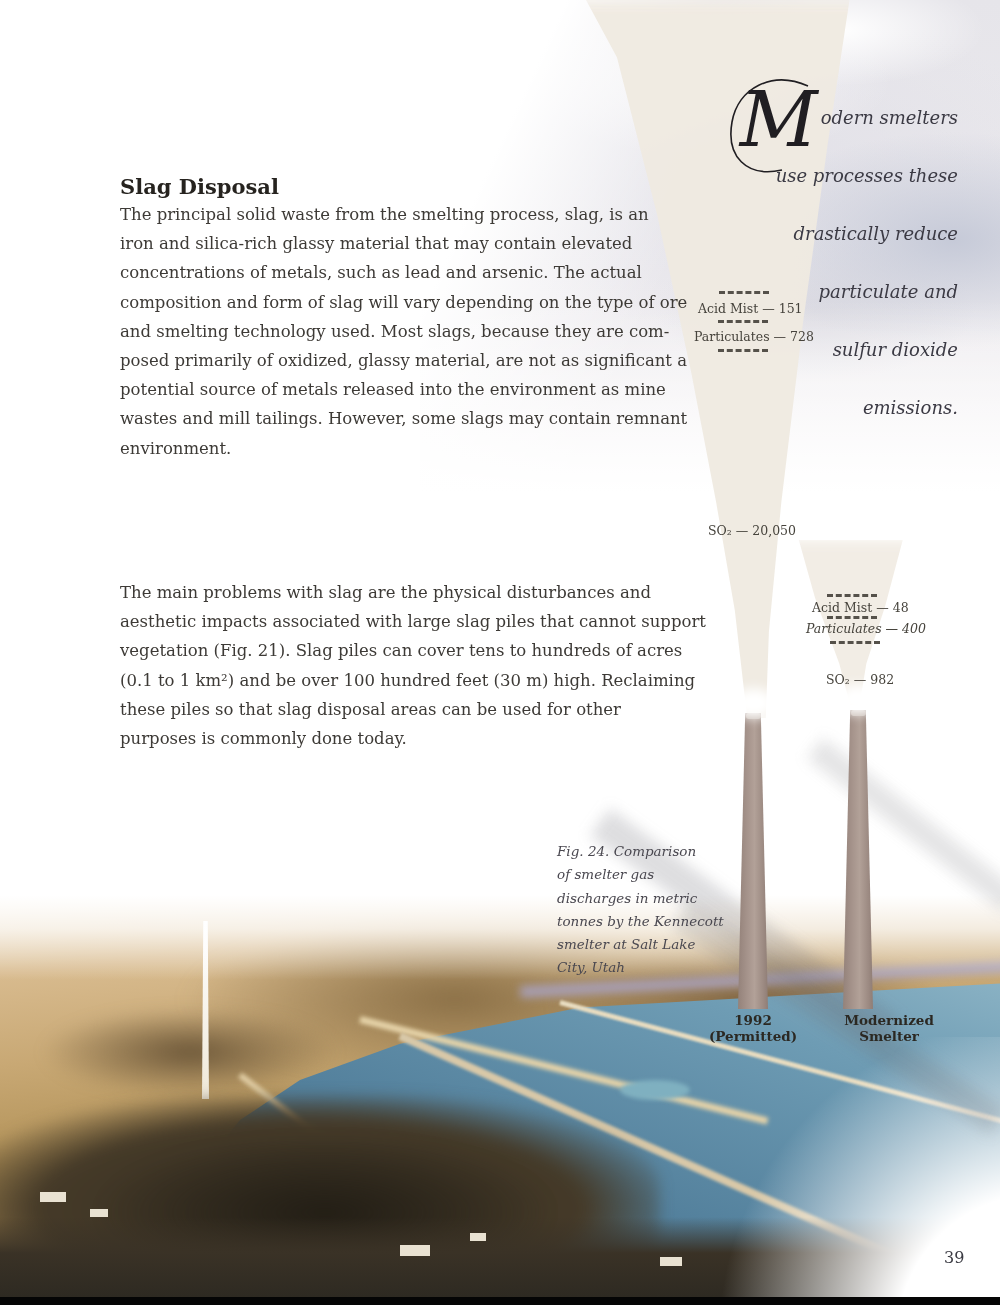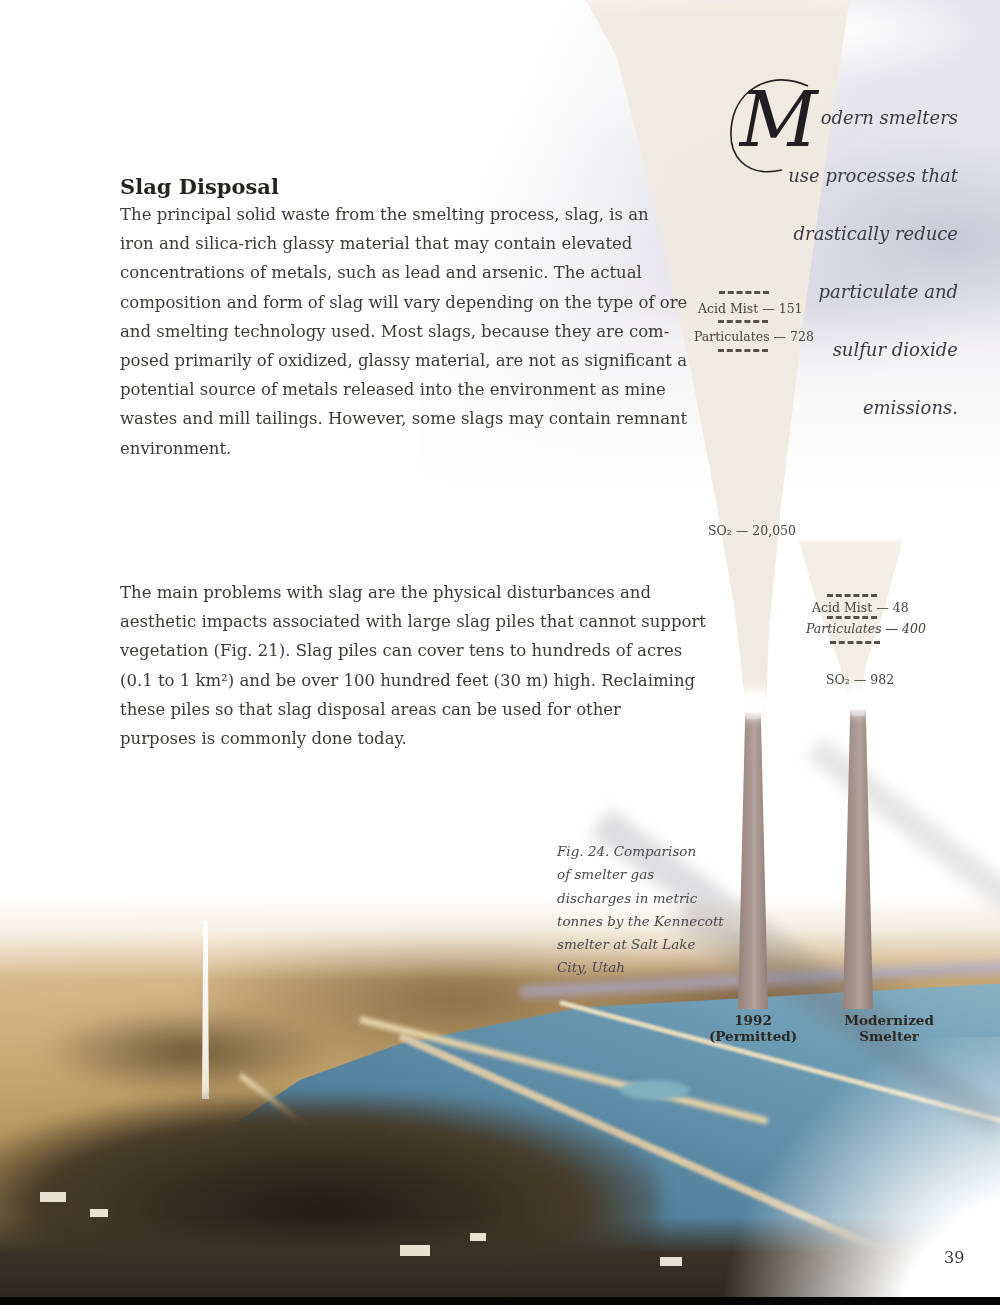--- a/index.html
+++ b/index.html
@@ -167,21 +167,21 @@
   <div class="puff puff-right"></div>
 
   <div class="quote">
     <div class="quote-first">
       <svg class="flourish" width="120" height="150" viewBox="0 0 120 150">
         <path d="M 96 12 C 60 -4 26 14 20 48 C 14 82 34 104 70 96" fill="none" stroke="#201e22" stroke-width="1.6"></path>
       </svg>
       <span class="dropcap">M</span>
       <span>odern smelters</span>
     </div>
-    <div>use processes that</div>
+    <div>use processes these</div>
     <div>drastically reduce</div>
     <div>particulate and</div>
     <div>sulfur dioxide</div>
     <div>emissions.</div>
   </div>
 
   <div class="heading">Slag Disposal</div>
   <div class="bodytext p1">
       <div>The principal solid waste from the smelting process, slag, is an</div>
       <div>iron and silica-rich glassy material that may contain elevated</div>

